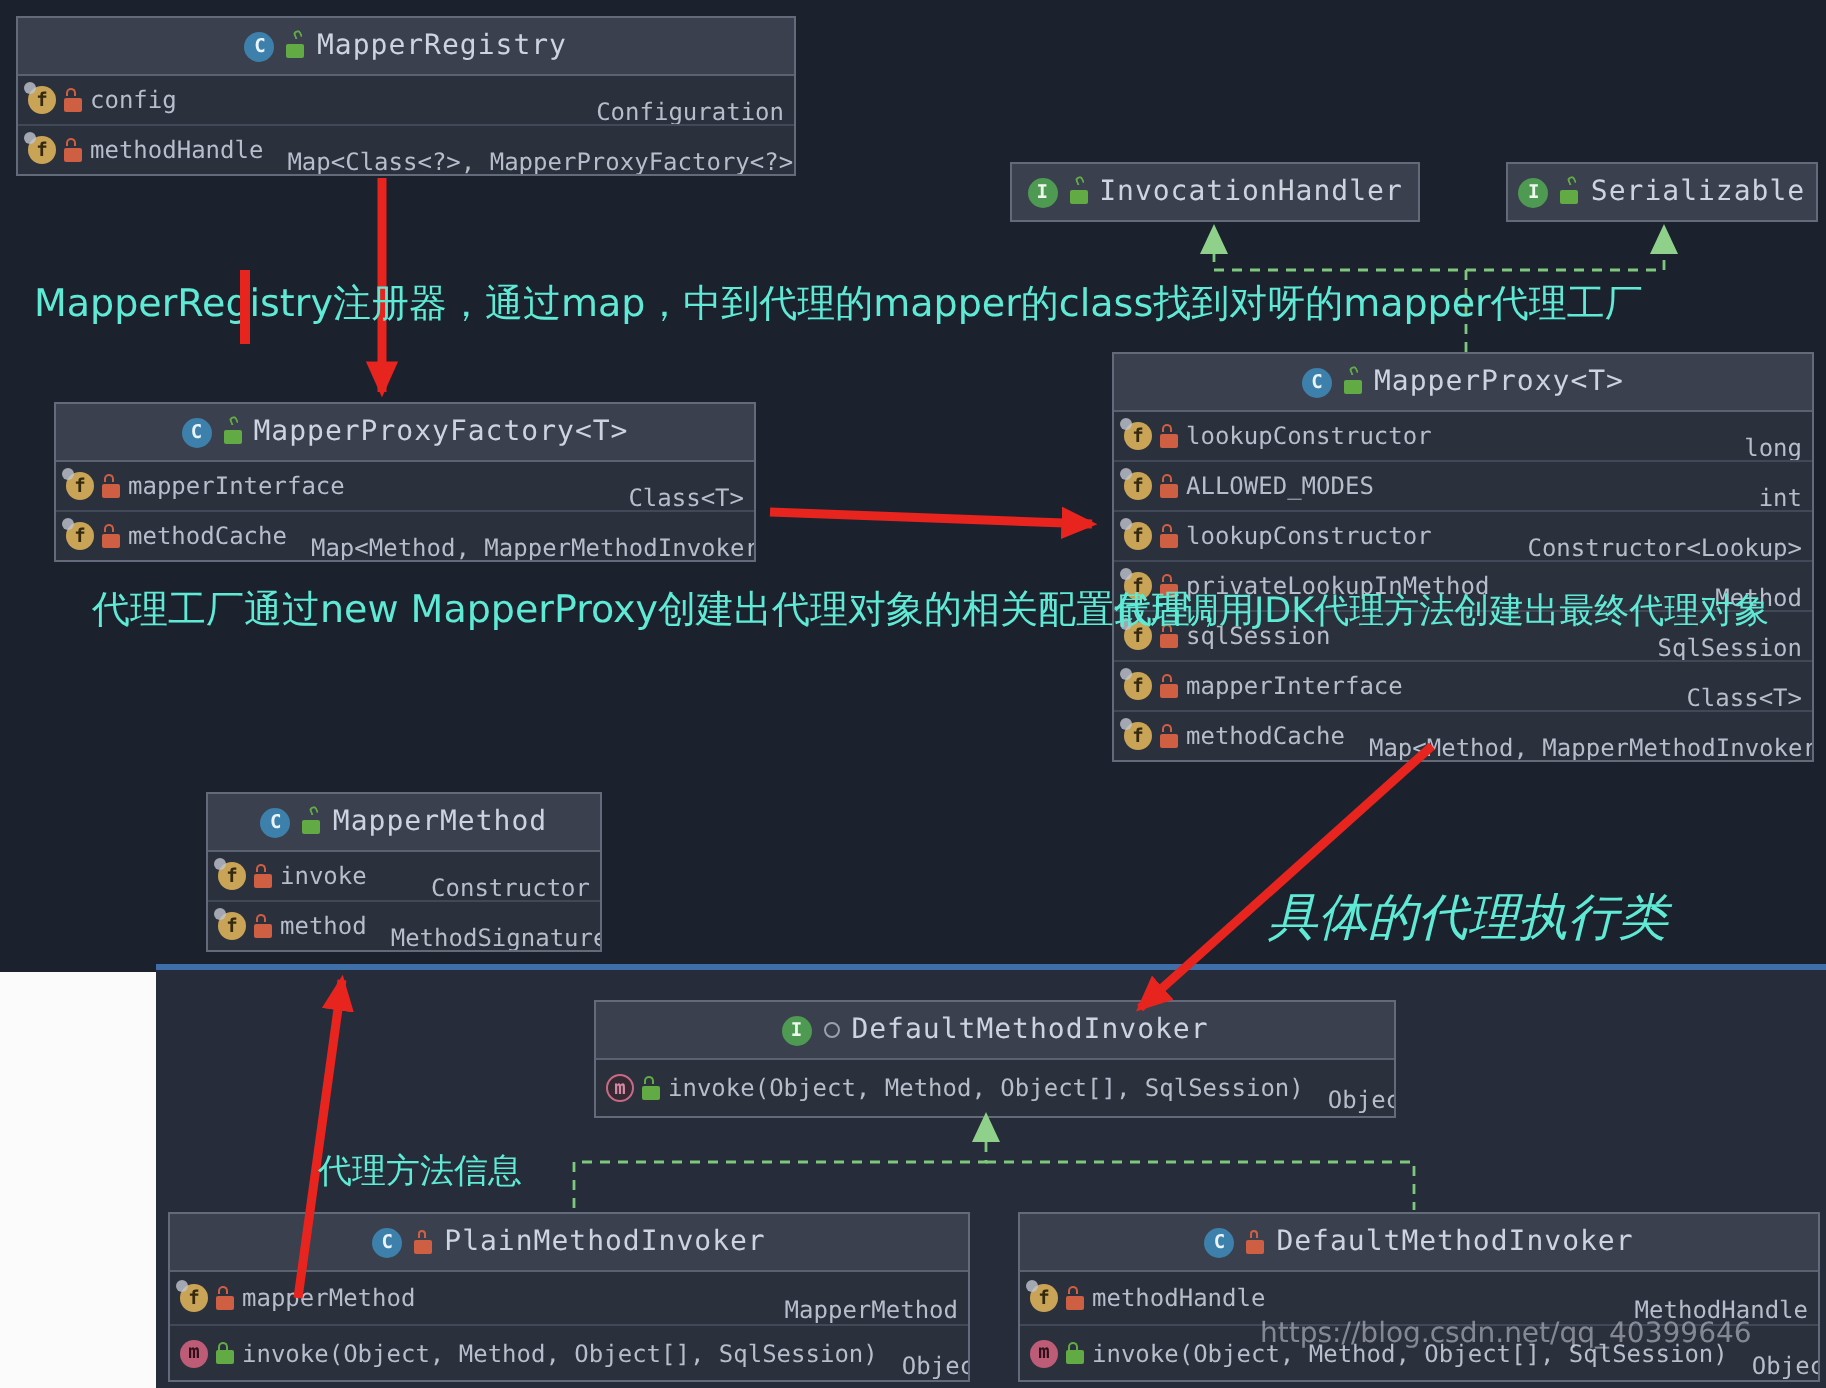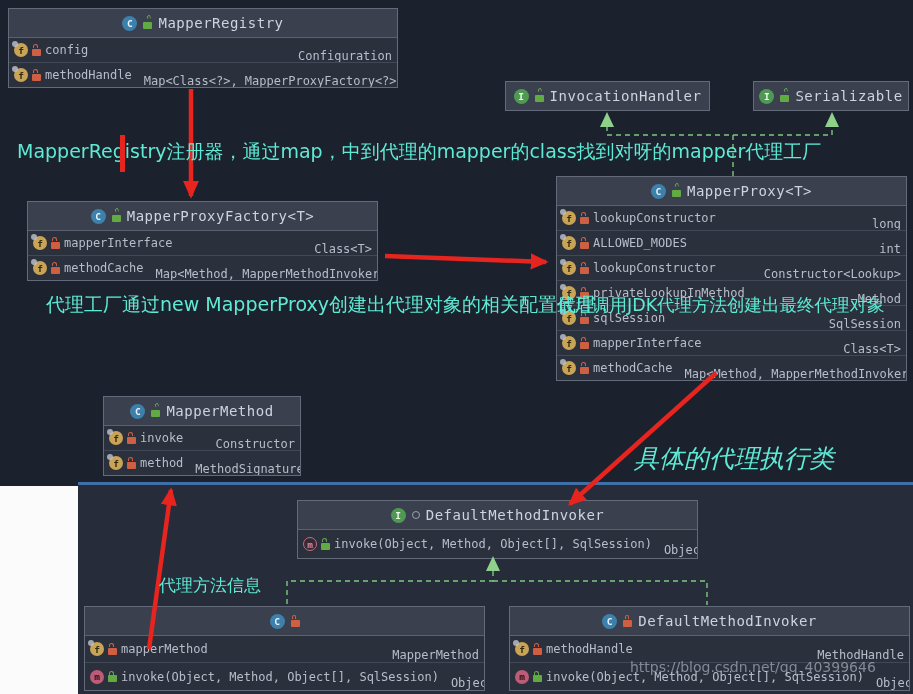--- a/index.html
+++ b/index.html
@@ -191,20 +191,21 @@
       <span class="lk gr"></span>
       <span>invoke(Object, Method, Object[], SqlSession)</span>
       <span class="tp">Object</span>
     </div>
   </div>
 
   <div class="bx" style="left:84px;top:606px;width:401px;">
     <div class="hd">
       <span class="ci c">C</span>
       <span class="lk or"></span>
+      <span class="ttl">PlainMethodInvoker</span>
     </div>
     <div class="rw rw26">
       <span class="ci f">f</span>
       <span class="lk or"></span>
       <span>mapperMethod</span>
       <span class="tp">MapperMethod</span>
     </div>
     <div class="rw" style="height:27px;">
       <span class="ci m">m</span>
       <span class="lk gr"></span>

